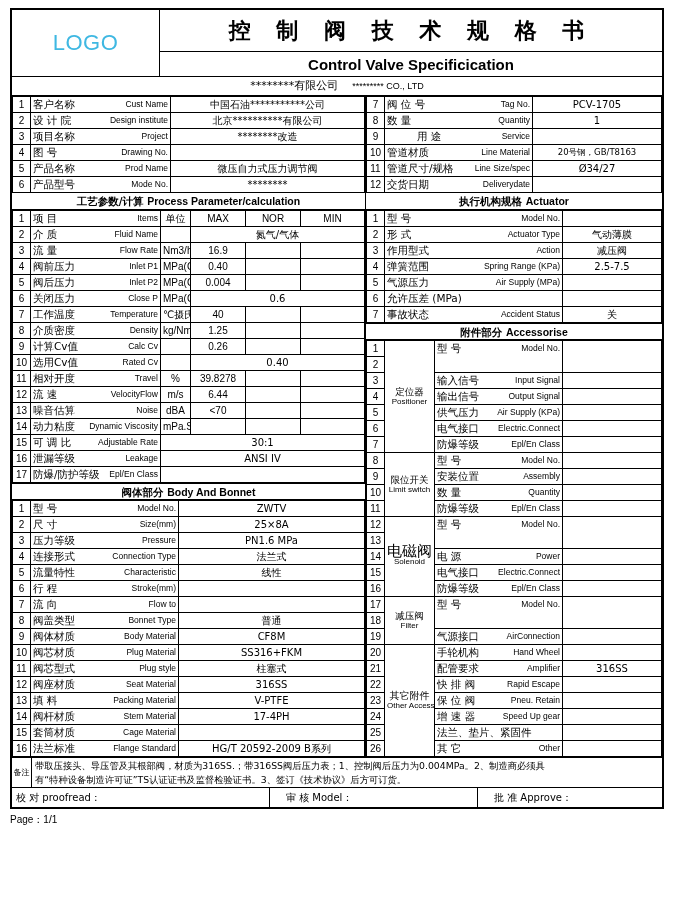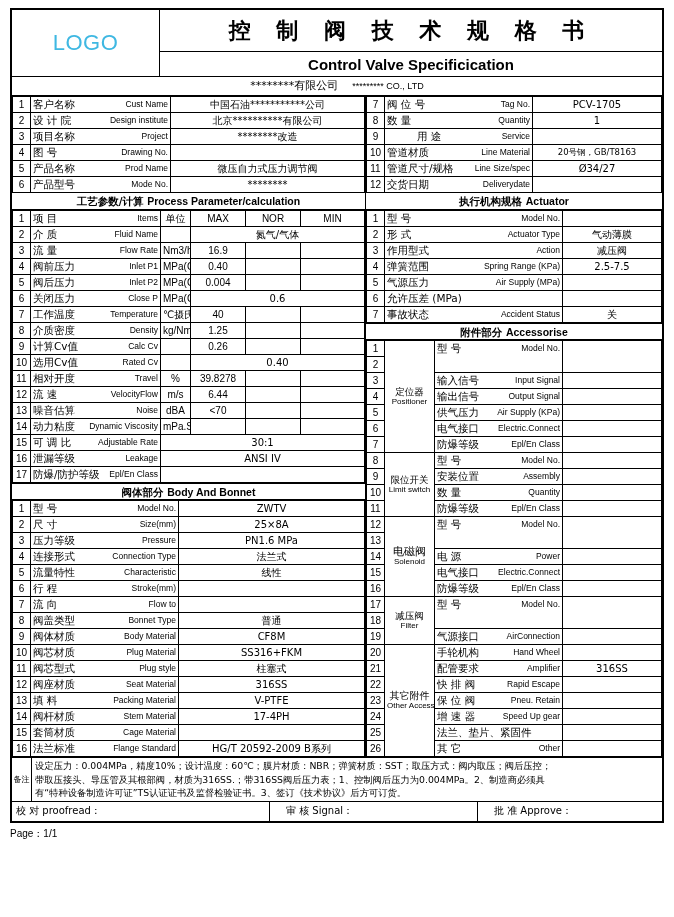--- a/index.html
+++ b/index.html
@@ -802,21 +802,21 @@
                 <div class="lbl">
                   <span class="c">防爆等级</span>
                   <span class="e">Epl/En Class</span>
                 </div>
               </td>
               <td class="ctr cn"></td>
             </tr>
             <tr>
               <td class="num">12</td>
               <td class="ctr" rowspan="5" style="width:50px">
-                <div class="cn" style="font-size:11px;line-height:11px;font-family:Liberation Serif, serif;">电磁阀</div>
+                <div class="cn" style="font-size:15px;line-height:11px;font-family:Liberation Serif, serif;">电磁阀</div>
                 <div class="en" style="font-size:8px;line-height:10px;">Solenoid</div>
               </td>
               <td style="width:128px;border-bottom:none;">
                 <div class="lbl">
                   <span class="c">型      号</span>
                   <span class="e">Model No.</span>
                 </div>
               </td>
               <td class="ctr cn" rowspan="2"></td>
             </tr>
@@ -957,26 +957,25 @@
               <td class="ctr cn"></td>
             </tr>
           </tbody>
         </table>
     </div>
   </div>
 
   <div class="notes">
     <div class="notes-lbl">备注</div>
     <div class="notes-body">
-      <div>设定压力：0.004MPa，精度10%；设计温度：60℃；膜片材质：NBR；弹簧材质：SST；取压方式：阀内取压；阀后压控；</div>
       <div>带取压接头、导压管及其根部阀，材质为316SS.；带316SS阀后压力表；1、控制阀后压力为0.004MPa。2、制造商必须具</div>
       <div>有“特种设备制造许可证”TS认证证书及监督检验证书。3、签订《技术协议》后方可订货。</div>
     </div>
   </div>
 
   <div class="sign">
     <div class="s1">校  对 proofread：</div>
-    <div class="s2">审  核 Signal：</div>
+    <div class="s2">审  核 Model：</div>
     <div class="s3">批  准 Approve：</div>
   </div>
 
   <div class="pageno">Page：1/1</div>
 </div>
 
 </body></html>

